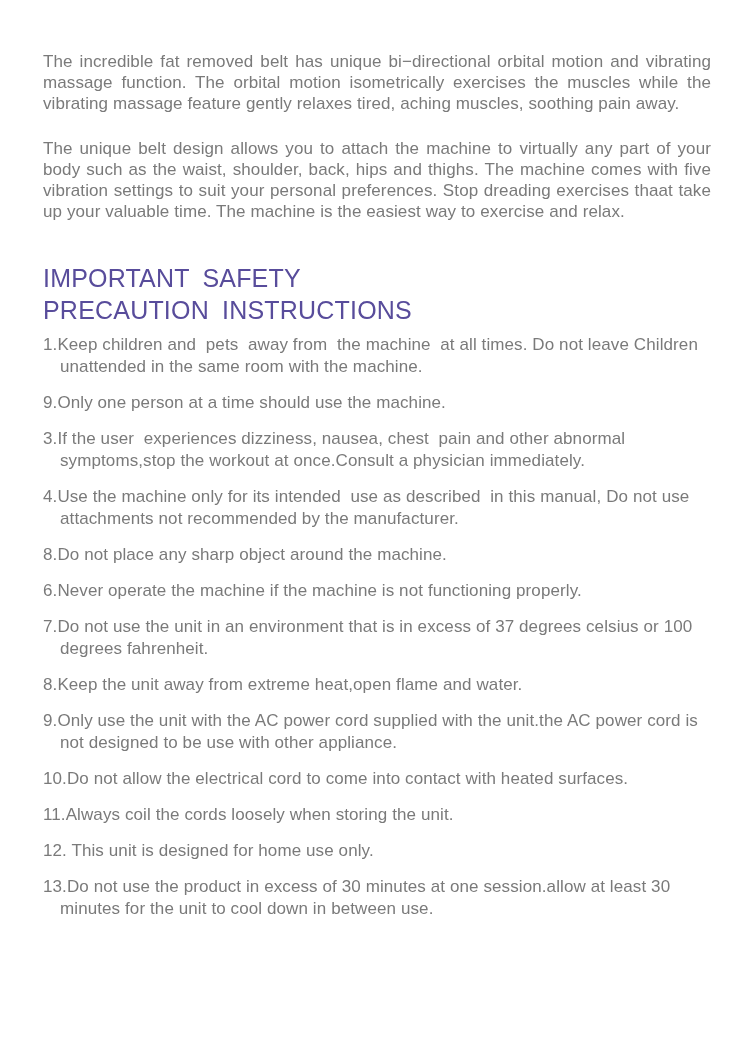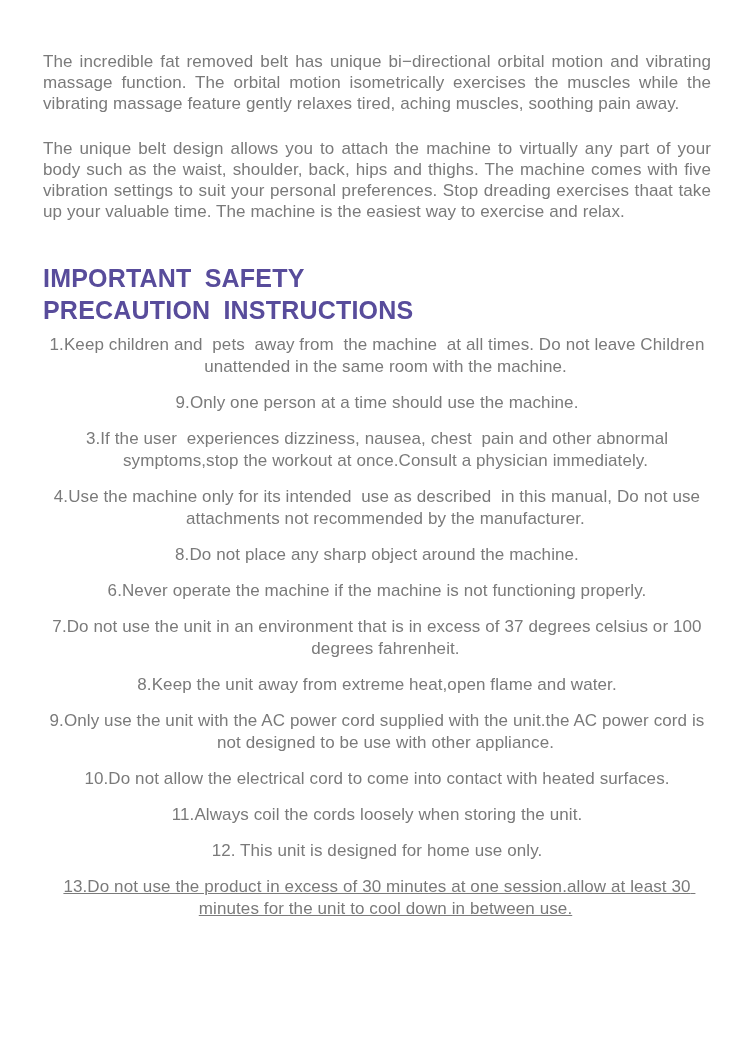--- a/index.html
+++ b/index.html
@@ -27,21 +27,21 @@
     letter-spacing: 0.1px;
   }
   .intro-para.last {
     margin-bottom: 0;
     margin-top: 16px;
   }
   .safety-heading {
     margin: 40px 0 8px 0;
     font-size: 25px;
     line-height: 32px;
-    font-weight: bold;
+    font-weight: normal;
     color: #584c9b;
     word-spacing: 6px;
     letter-spacing: 0.2px;
   }
   .safety-subtitle {
     margin: 0 0 20px 0;
     font-size: 18px;
     line-height: 20px;
     color: #9289cb;
     letter-spacing: 0.1px;
@@ -53,25 +53,23 @@
   }
   .safety-list li {
     font-size: 17px;
     line-height: 22px;
     color: #7a7a7a;
     margin: 0 0 14px 0;
     padding-left: 17px;
     text-indent: -17px;
     white-space: pre-wrap;
     letter-spacing: 0.1px;
-    text-align: center;
   }
   .safety-list li:last-child {
     margin-bottom: 4px;
-    text-decoration: underline;
   }
 </style>
 </head>
 <body>
 
 <div class="page">
   <div class="content">
 
     <p class="intro-para">The incredible fat removed belt has unique bi−directional orbital motion and vibrating massage function. The orbital motion isometrically exercises the muscles while the vibrating massage feature gently relaxes tired, aching muscles, soothing pain away.</p>
 

